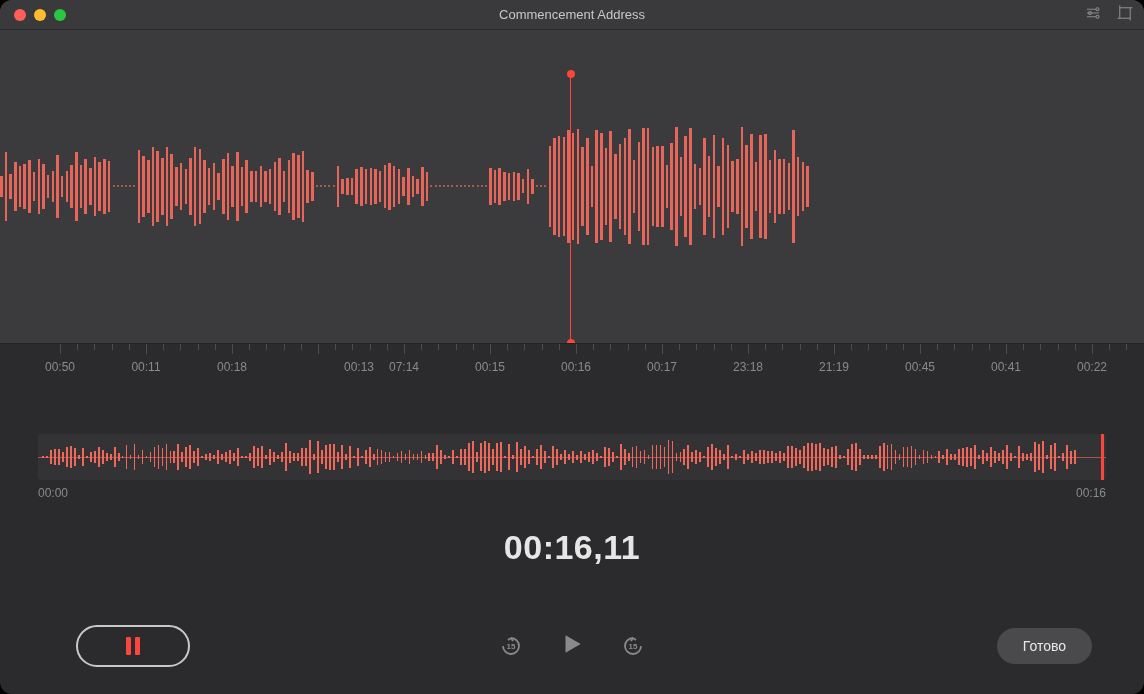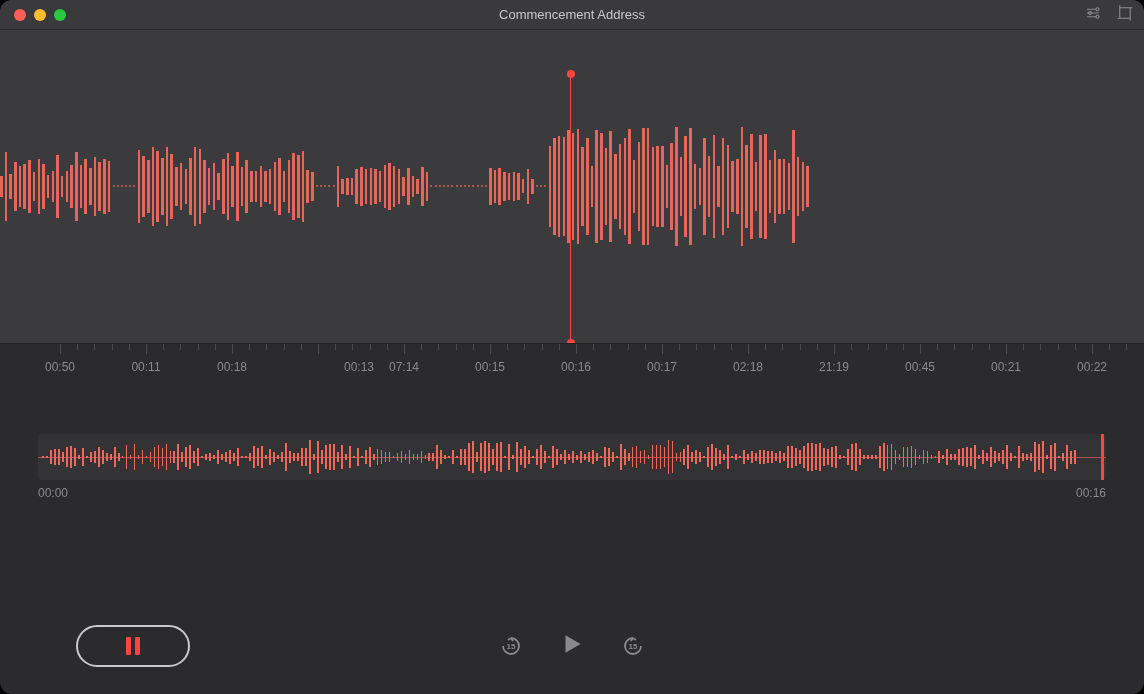--- a/index.html
+++ b/index.html
@@ -413,24 +413,24 @@
       </div>
     <div class="ruler-labels" id="ruler-labels">
         <div class="ruler-label" style="left: 60px;">00:50</div>
         <div class="ruler-label" style="left: 146px;">00:11</div>
         <div class="ruler-label" style="left: 232px;">00:18</div>
         <div class="ruler-label" style="left: 318px; margin-left: 41px;">00:13</div>
         <div class="ruler-label" style="left: 404px;">07:14</div>
         <div class="ruler-label" style="left: 490px;">00:15</div>
         <div class="ruler-label" style="left: 576px;">00:16</div>
         <div class="ruler-label" style="left: 662px;">00:17</div>
-        <div class="ruler-label" style="left: 748px;">02:18</div>
+        <div class="ruler-label" style="left: 748px;">23:18</div>
         <div class="ruler-label" style="left: 834px;">21:19</div>
         <div class="ruler-label" style="left: 920px;">00:45</div>
-        <div class="ruler-label" style="left: 1006px;">00:21</div>
+        <div class="ruler-label" style="left: 1006px;">00:41</div>
         <div class="ruler-label" style="left: 1092px;">00:22</div>
       </div>
   </div>
 
   <div class="overview">
     <div class="overview-centerline"></div>
     <div class="overview-bars" id="overview-bars">
         <div class="ov-bar" style="height: 2px;"></div>
         <div class="ov-bar" style="height: 2.50817px;"></div>
         <div class="ov-bar" style="height: 14.9494px;"></div>
@@ -692,20 +692,21 @@
         <div class="ov-bar" style="height: 13.0012px;"></div>
         <div class="ov-bar" style="height: 13.1147px;"></div>
       </div>
     <div class="overview-playhead"></div>
   </div>
   <div class="overview-times">
     <span>00:00</span>
     <span>00:16</span>
   </div>
 
+  <div class="time-readout">00:16,11</div>
 
   <div class="controls">
     <div class="record-btn">
       <div class="pause-bars">
           <div class="pb"></div>
           <div class="pb"></div>
         </div>
     </div>
     <div class="center-controls">
       <div class="skip">
@@ -721,15 +722,16 @@
           </svg>
       </span>
       <div class="skip">
         <svg viewBox="0 0 24 24" style="fill:none;stroke:#8a8a8a;stroke-width:1.8">
             <path d="M12 4 A8 8 0 1 0 20 12"></path>
             <path d="M12 4l3 2M12 4l-2 3"></path>
           </svg>
         <span class="skip-label">15</span>
       </div>
     </div>
+    <button class="done-btn">Готово</button>
   </div>
 
 </div>
 
 </body></html>

